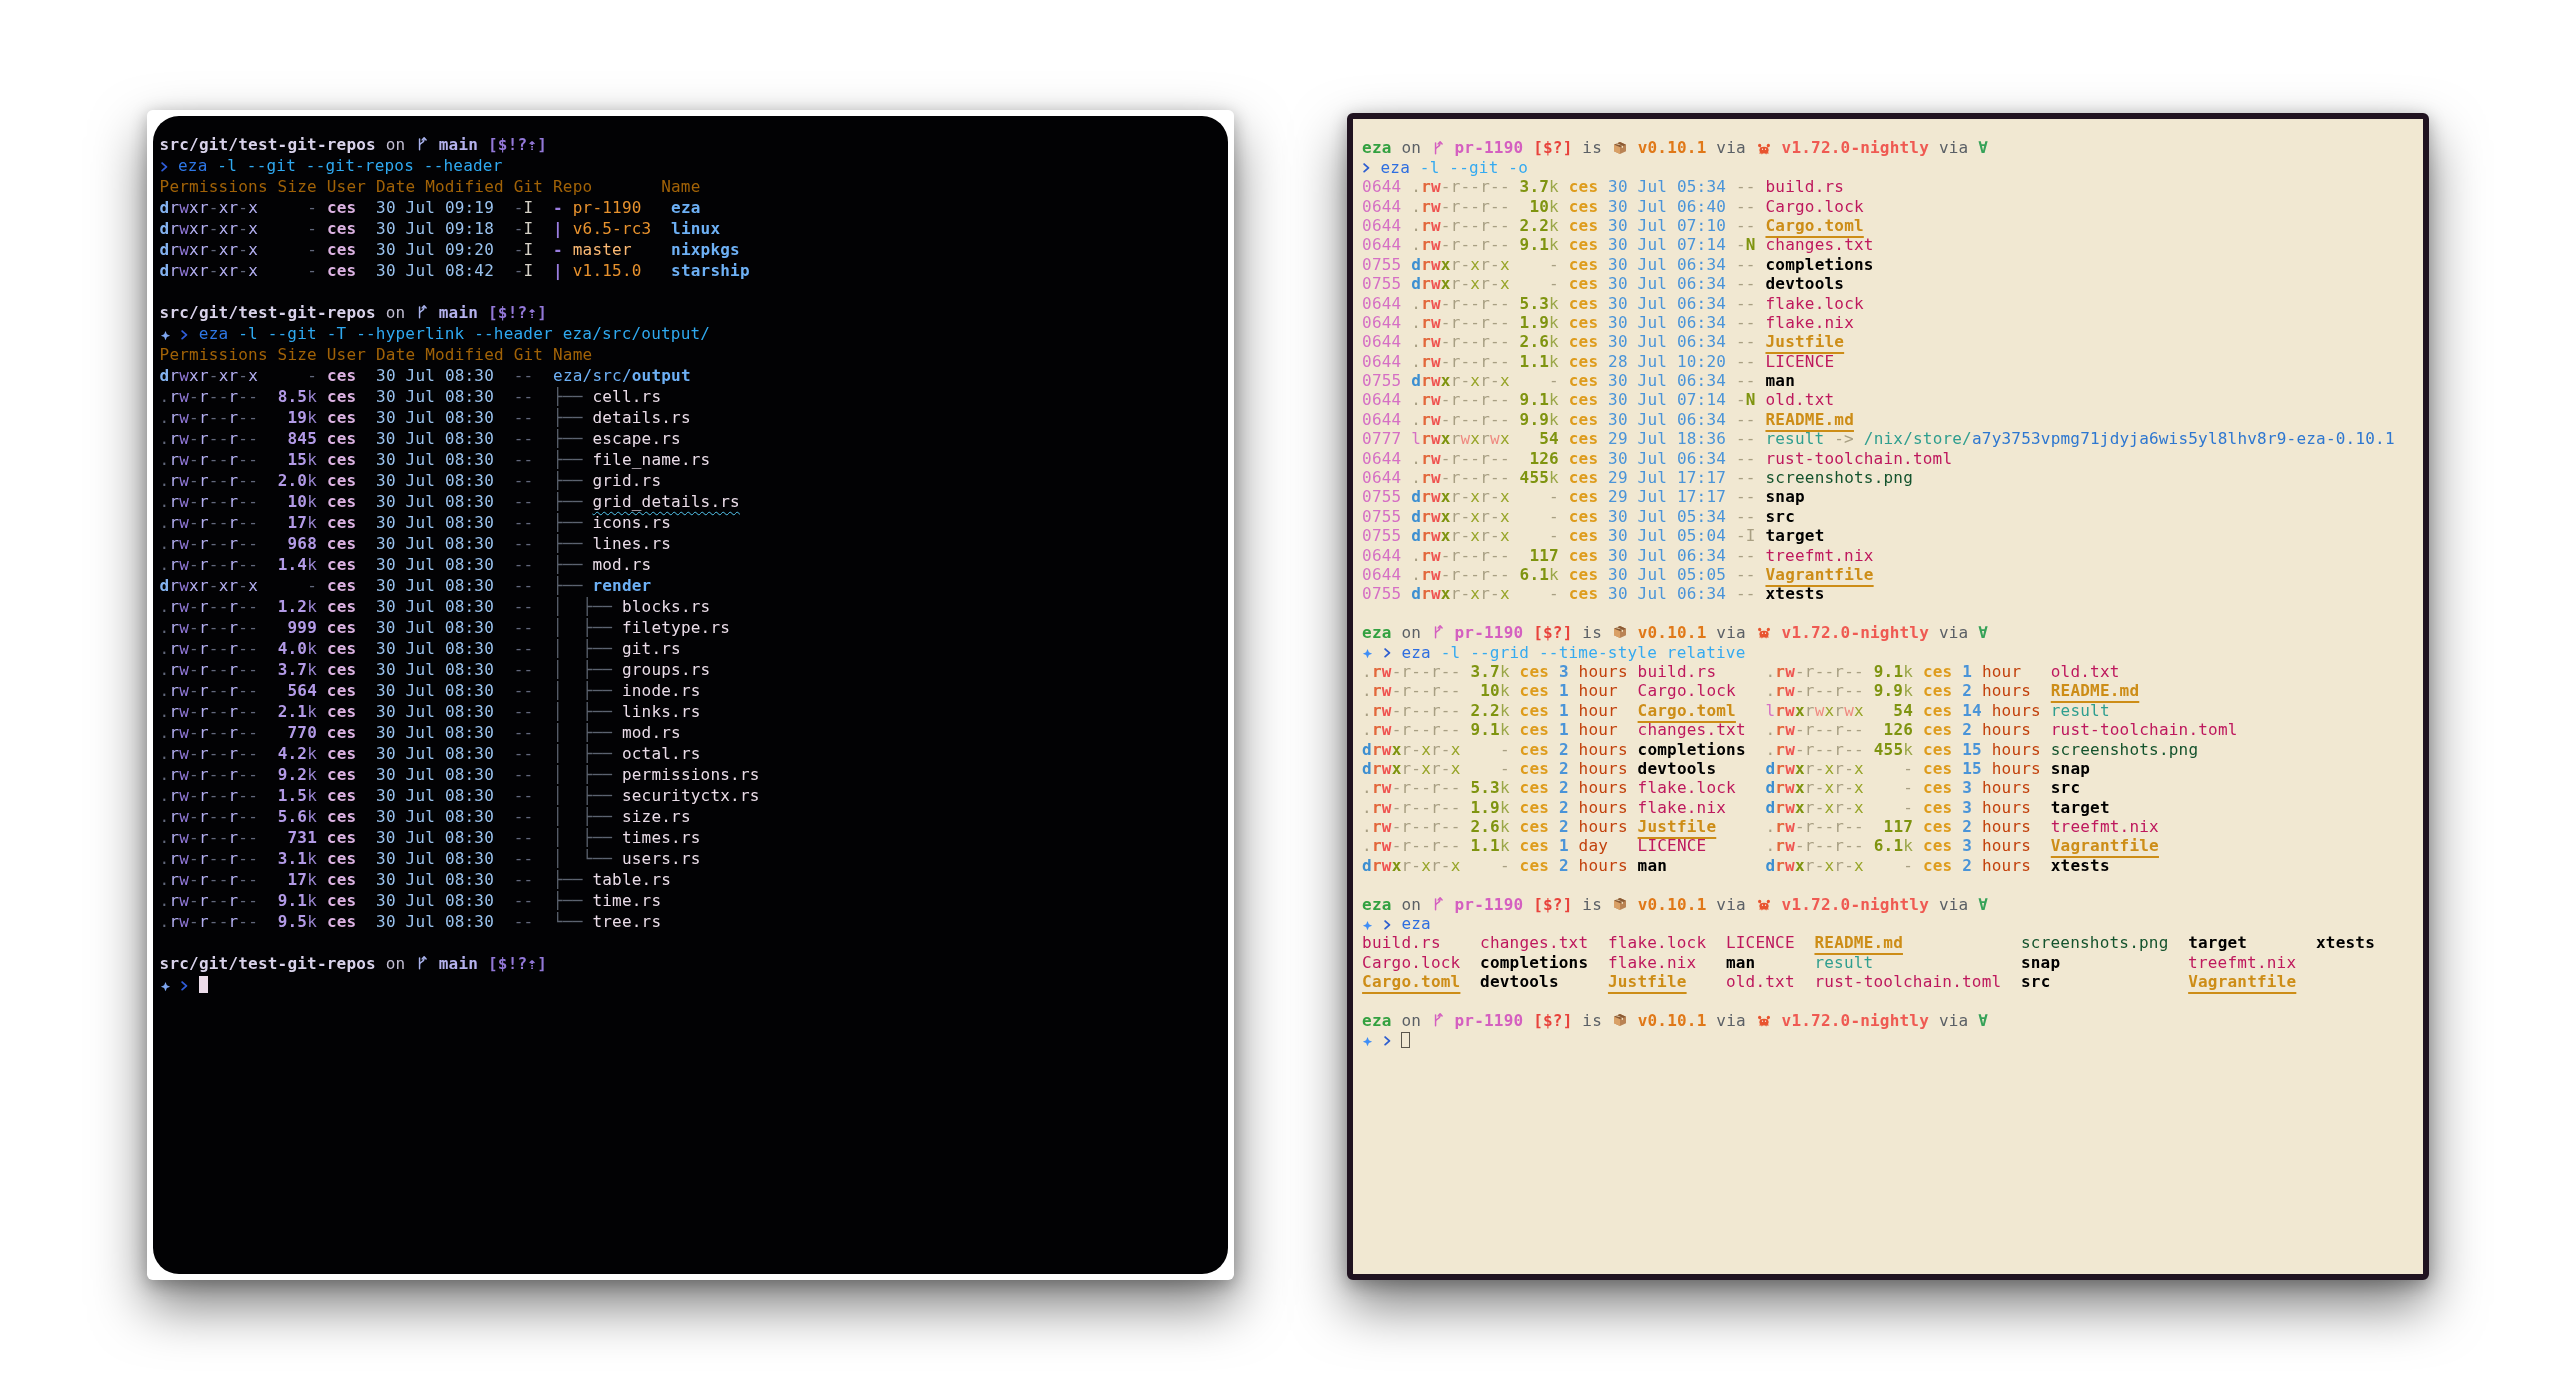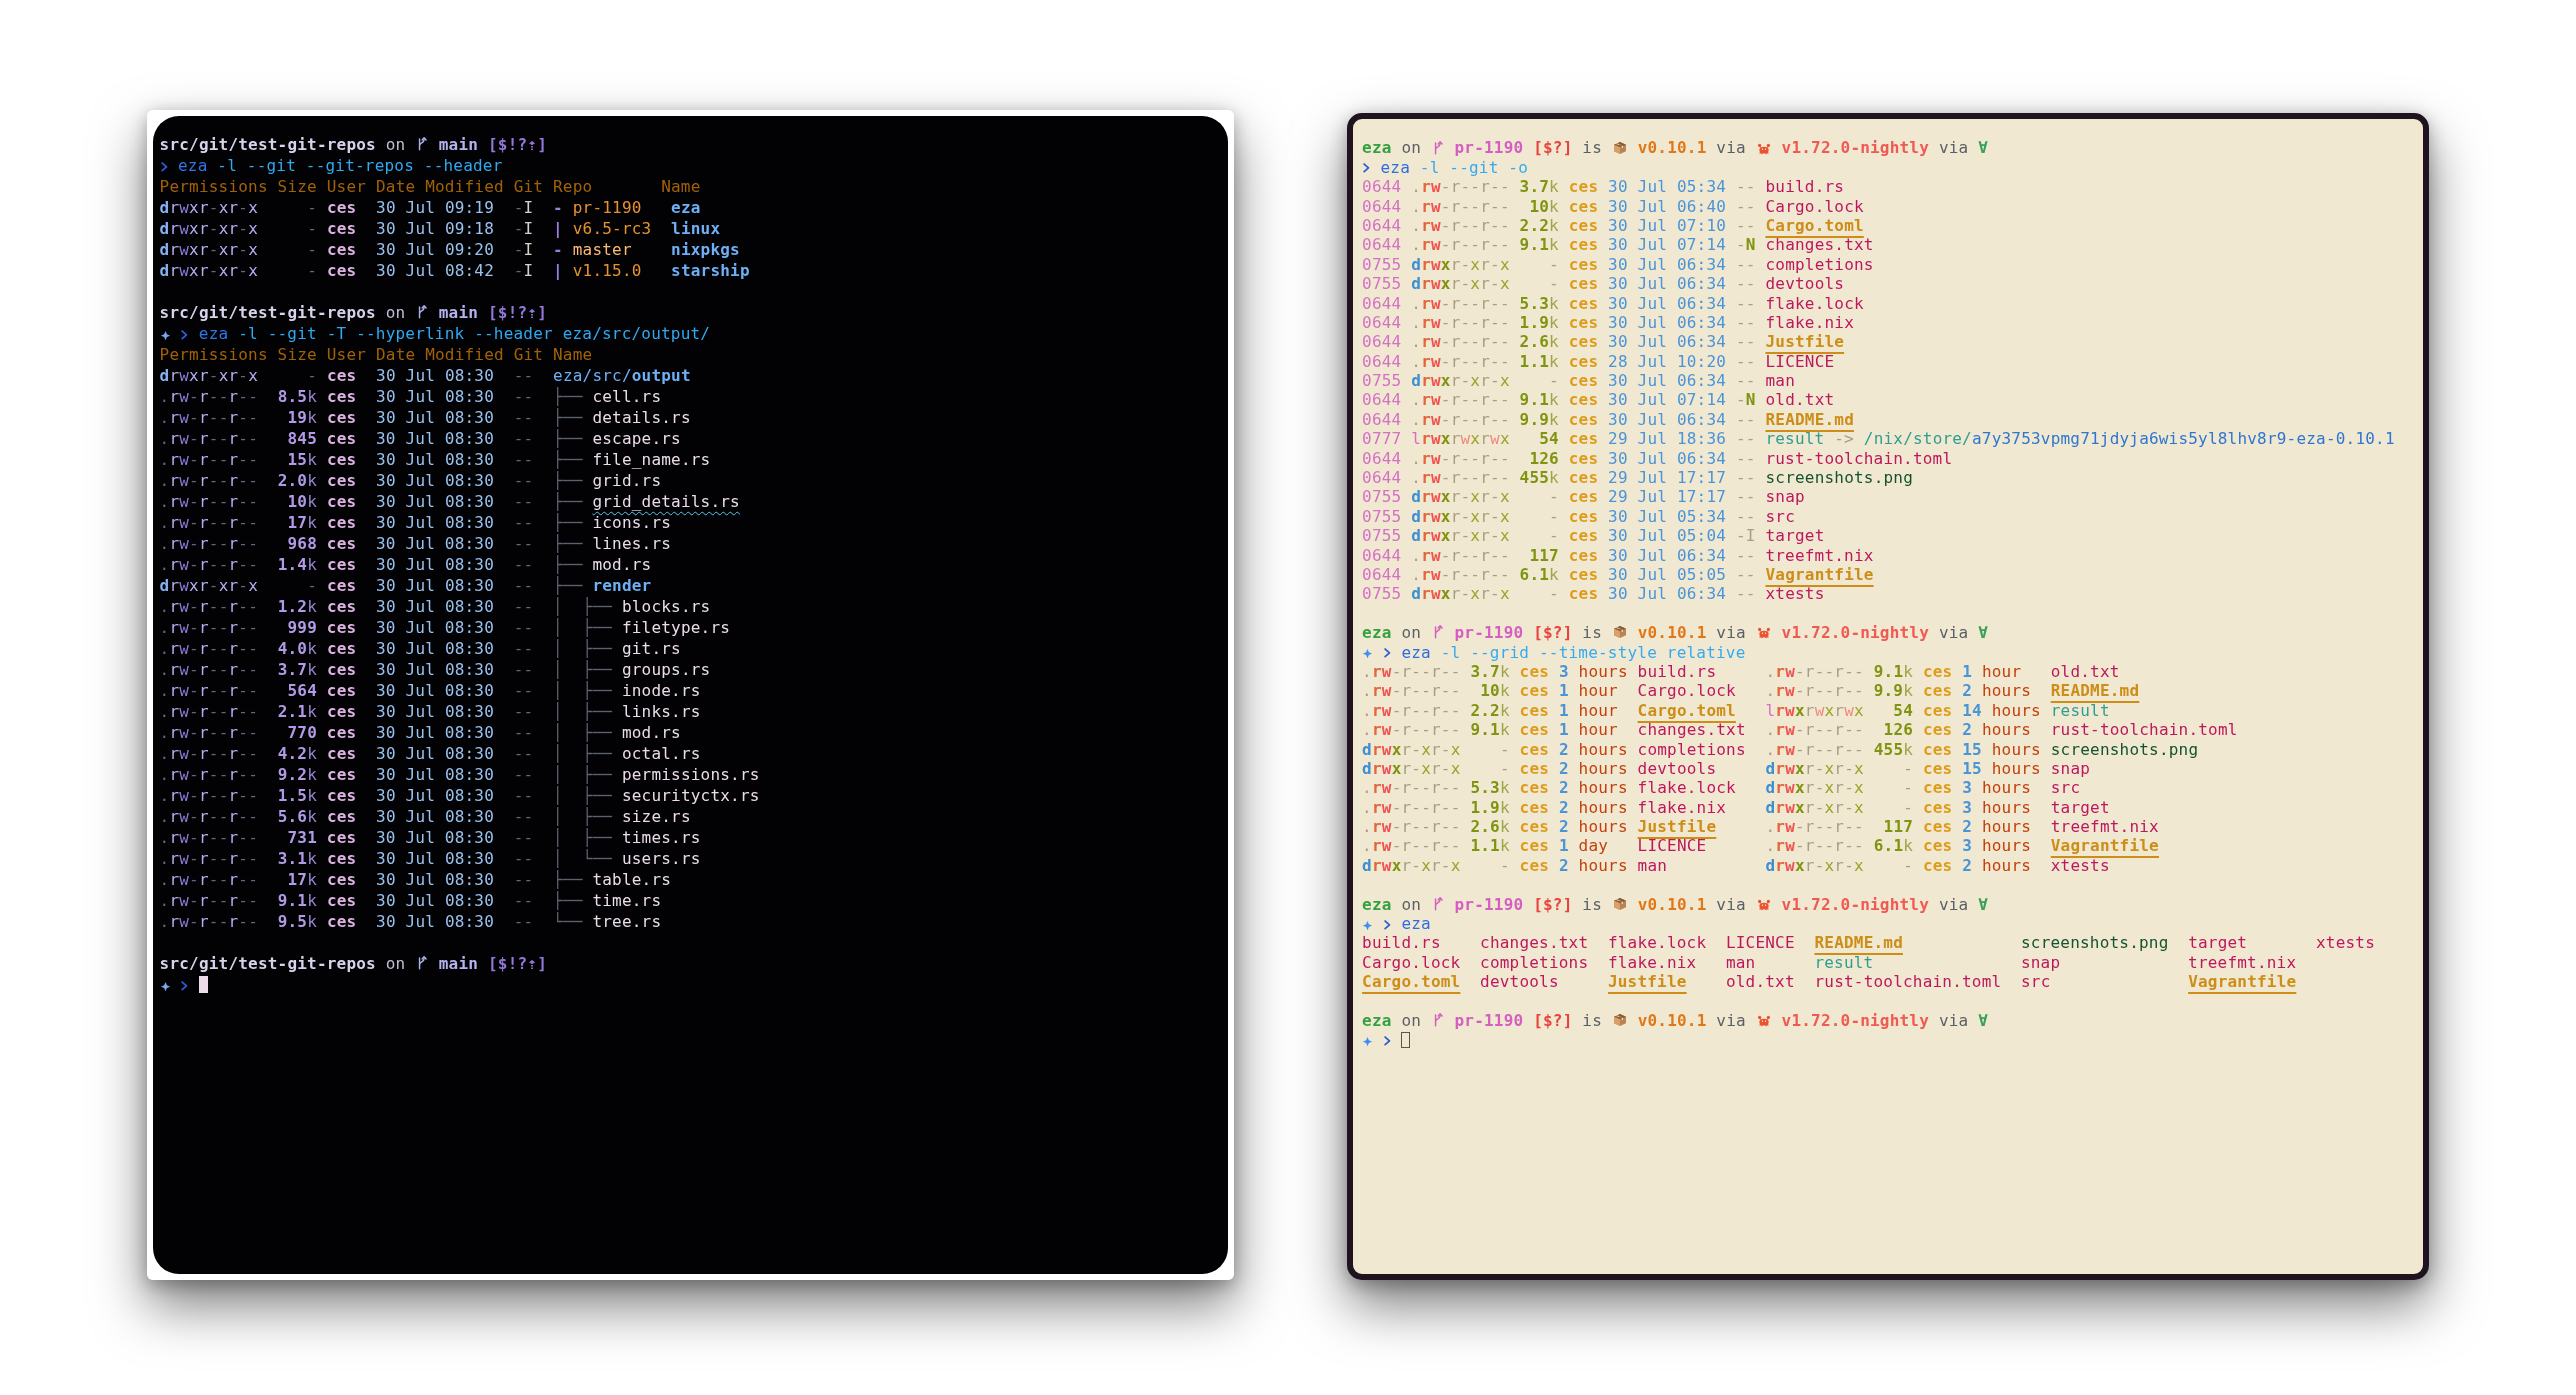--- a/index.html
+++ b/index.html
@@ -3,21 +3,21 @@
 <meta charset="utf-8">
 <style>
   html,body{margin:0;padding:0;background:#ffffff;}
   body{width:2576px;height:1395px;position:relative;overflow:hidden;
        font-family:"DejaVu Sans Mono",monospace;}
   .window{position:absolute;border-radius:5.7px;}
   #win-left{left:147px;top:110px;width:1087px;height:1170px;background:#ffffff;padding:5.7px;
             box-sizing:border-box;box-shadow:0 26px 54px rgba(0,0,0,.50),0 4.6px 17px rgba(0,0,0,.28);}
   #win-left .screen{width:100%;height:100%;background:#020204;padding:18.3px 6.9px;box-sizing:border-box;overflow:hidden;border-radius:26px;}
   #win-right{left:1347px;top:113px;width:1082px;height:1167px;background:#f1e8d2;
-             border:6.9px solid #201320;box-sizing:border-box;border-radius:15px;padding:19.4px 9.1px;overflow:hidden;
+             border:6.9px solid #201320;box-sizing:border-box;border-radius:6px;padding:19.4px 9.1px;overflow:hidden;
              box-shadow:0 26px 54px rgba(0,0,0,.50),0 4.6px 17px rgba(0,0,0,.28);}
   .term{font-size:16px;white-space:pre;}
   #term-left{letter-spacing:0.2px;}
   #term-left .line{height:21px;line-height:21px;}
   #term-right{letter-spacing:0.2px;}
   #term-right .line{height:19.4px;line-height:19.4px;}
 
   
   .l-pa{color:#d8d2ea;font-weight:bold}
   .l-o{color:#c2bed2}
@@ -70,21 +70,21 @@
   .r-pxg{color:#98a52a}
   .r-dm{color:#a89f83}
   .r-sz{color:#7f9410;font-weight:bold}
   .r-su{color:#9aa647}
   .r-us{color:#de9c1d;font-weight:bold}
   .r-dt{color:#4a94d8}
   .r-rn{color:#4a94d8;font-weight:bold}
   .r-rw{color:#c2410c}
   .r-gn{color:#7f9410;font-weight:bold}
   .r-fi{color:#be185d}
-  .r-di{color:#be185d;font-weight:normal}
+  .r-di{color:#000000;font-weight:bold}
   .r-sp{color:#cd8d17;font-weight:bold;text-decoration:underline;text-decoration-thickness:1.7px;text-underline-offset:4.6px}
   .r-im{color:#14532d}
   .r-lk{color:#2f9e8f}
   .r-lb{color:#2e77d0;font-weight:normal}
 
   .ic{display:inline-block;vertical-align:-2.3px}
   .ic svg{display:inline-block;vertical-align:baseline}
   .cursor-solid{display:inline-block;width:9.1px;height:17px;background:#ecdcea;vertical-align:-2.9px}
   .cursor-hollow{display:inline-block;width:8.6px;height:16.6px;border:1.4px solid #5a564c;box-sizing:border-box;vertical-align:-2.9px}
 </style>

